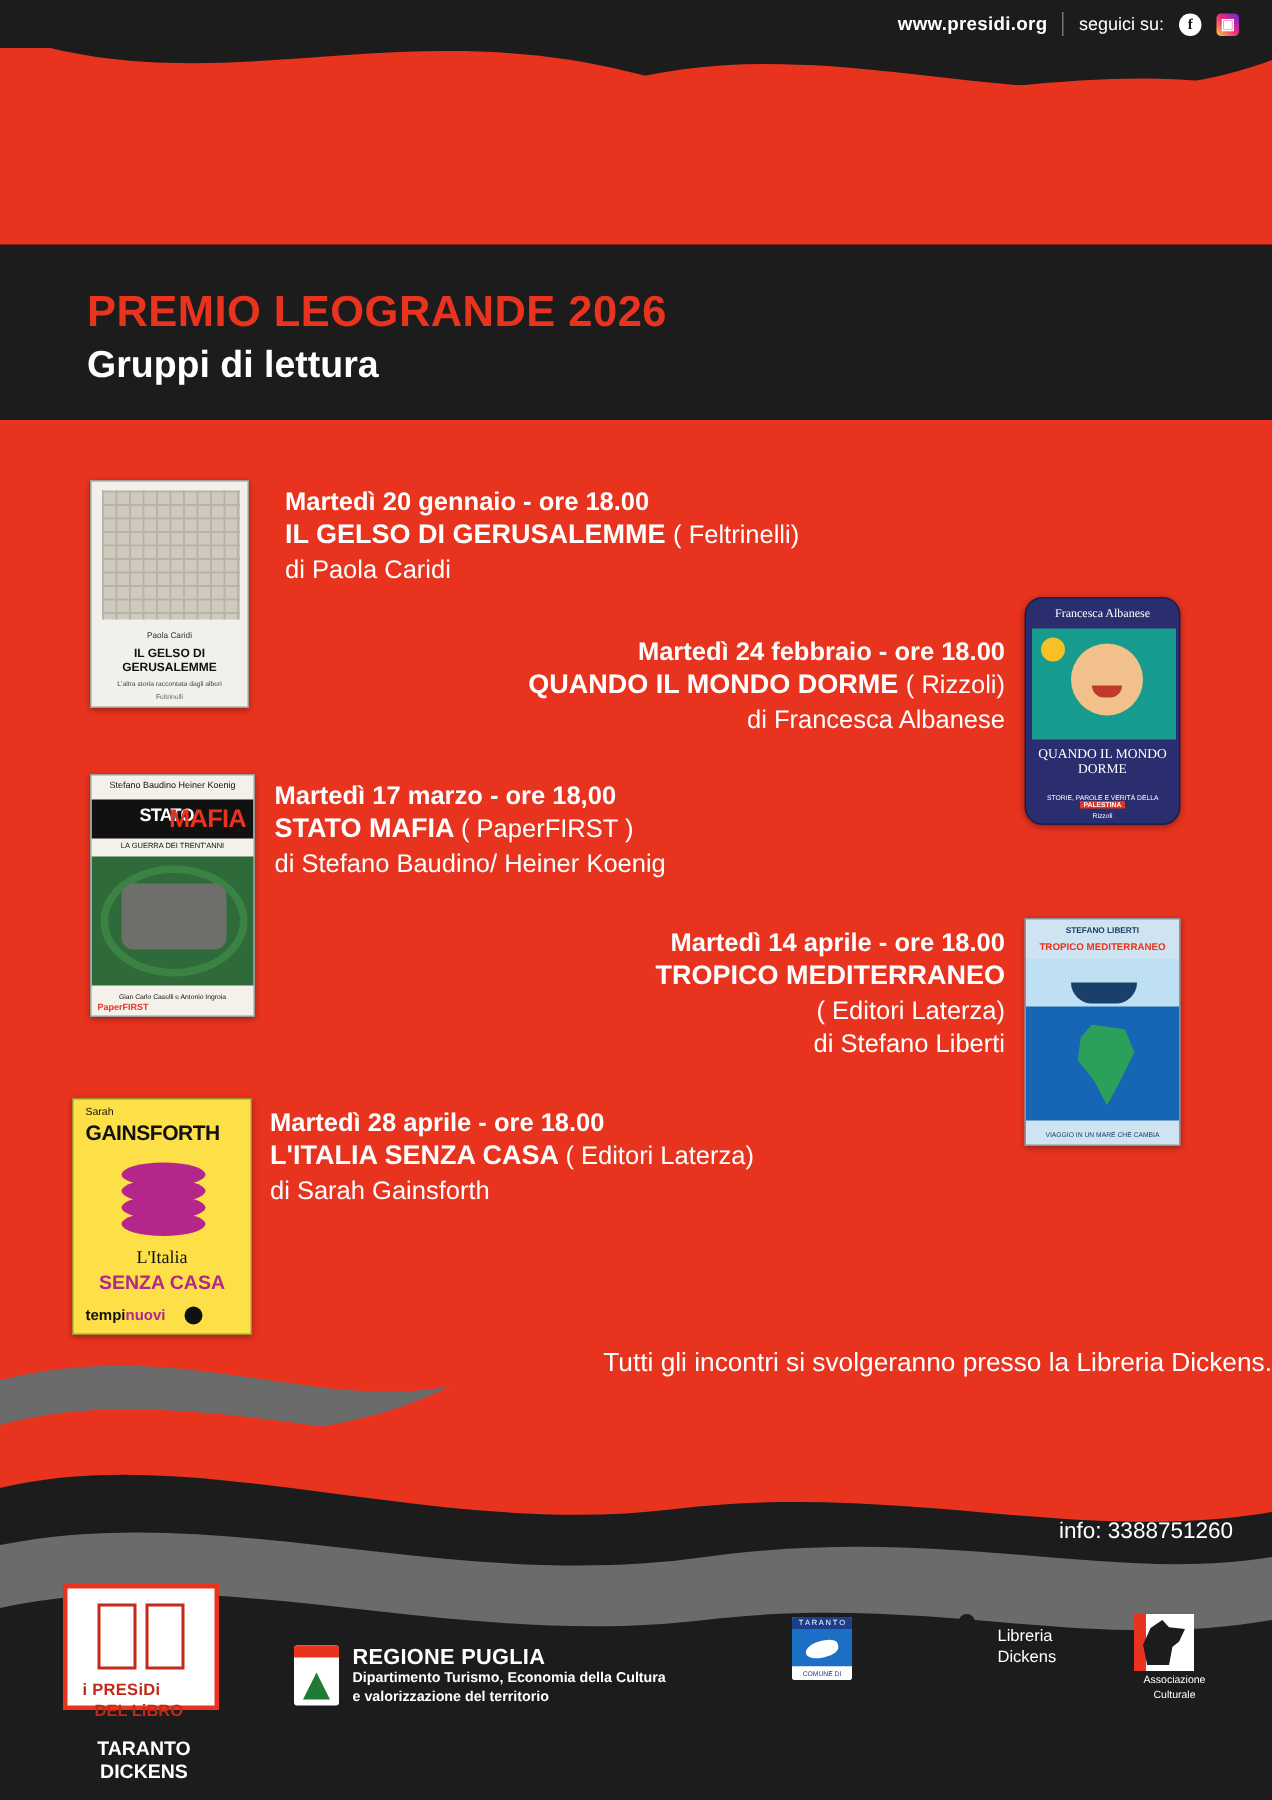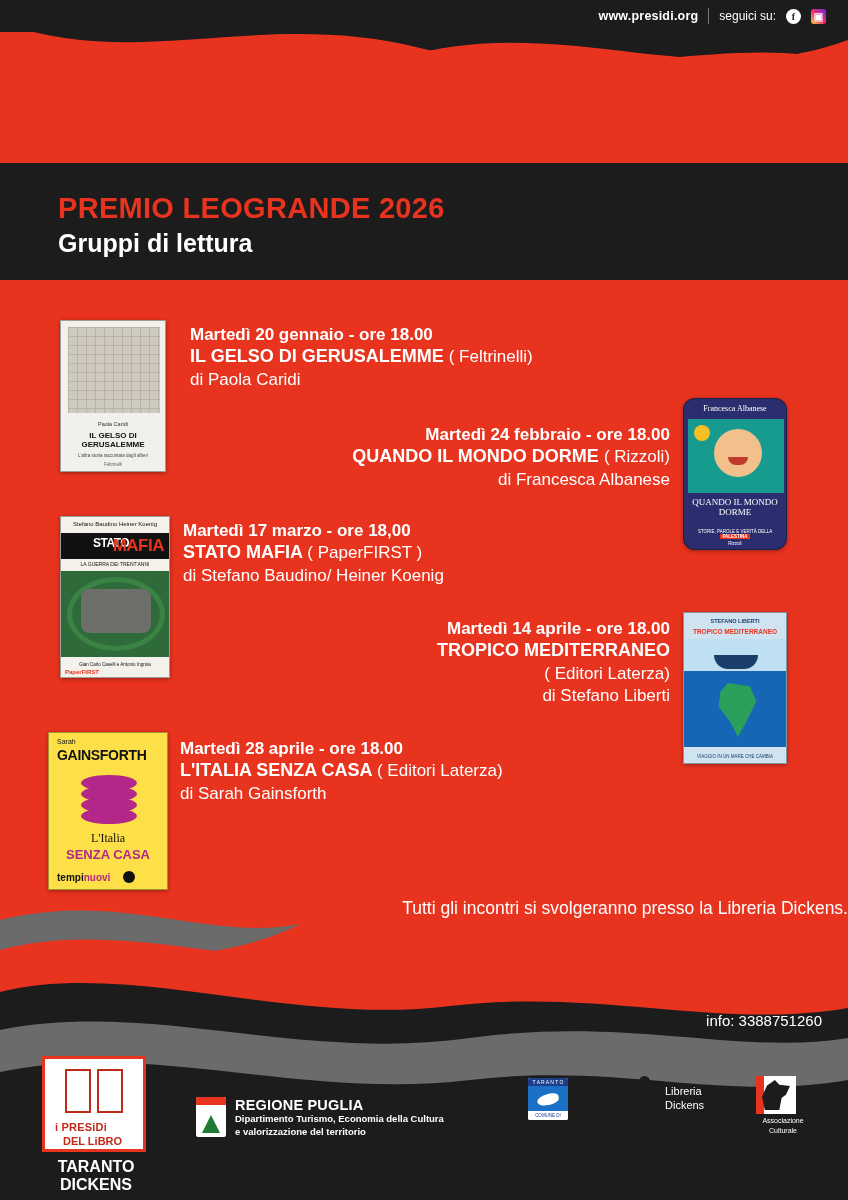--- a/index.html
+++ b/index.html
@@ -103,32 +103,32 @@
     color: #ffffff; font-size: 15px; z-index: 25;
   }
 
   
   .footer {
     position: absolute; left: 0; top: 1052px; width: 848px; height: 148px;
     z-index: 25;
   }
   .presidi-logo {
     position: absolute; left: 42px; top: 4px;
-    width: 104px; height: 96px;
+    width: 104px; height: 84px;
     background: #ffffff; border: 3px solid #e8331f;
   }
   .presidi-logo .books { position:absolute; left:18px; top:10px; width:66px; height:46px; }
   .presidi-logo .bk { position:absolute; width:26px; height:44px; border:2px solid #c02a18; }
   .presidi-logo .bk.a { left:2px; top:0; }
   .presidi-logo .bk.b { left:34px; top:0; }
   .presidi-logo .l1 { position:absolute; left:10px; top:62px; color:#c02a18; font-size:11px; font-weight:bold; letter-spacing:.2px;}
   .presidi-logo .l2 { position:absolute; left:18px; top:76px; color:#c02a18; font-size:11px; font-weight:bold;}
   .presidi-caption {
     position: absolute; left: 42px; top: 106px; width: 108px;
-    text-align: center; color: #ffffff; font-size: 16px; font-weight: bold;
+    text-align: center; color: #ffffff; font-size: 13px; font-weight: bold;
   }
 
   .regione {
     position: absolute; left: 196px; top: 26px;
     display: flex; align-items: flex-start; gap: 9px; margin-top: 19px;
   }
   .regione .crest {
     width: 30px; height: 40px;
     background: #ffffff; border-radius: 2px;
     position: relative; overflow: hidden;

